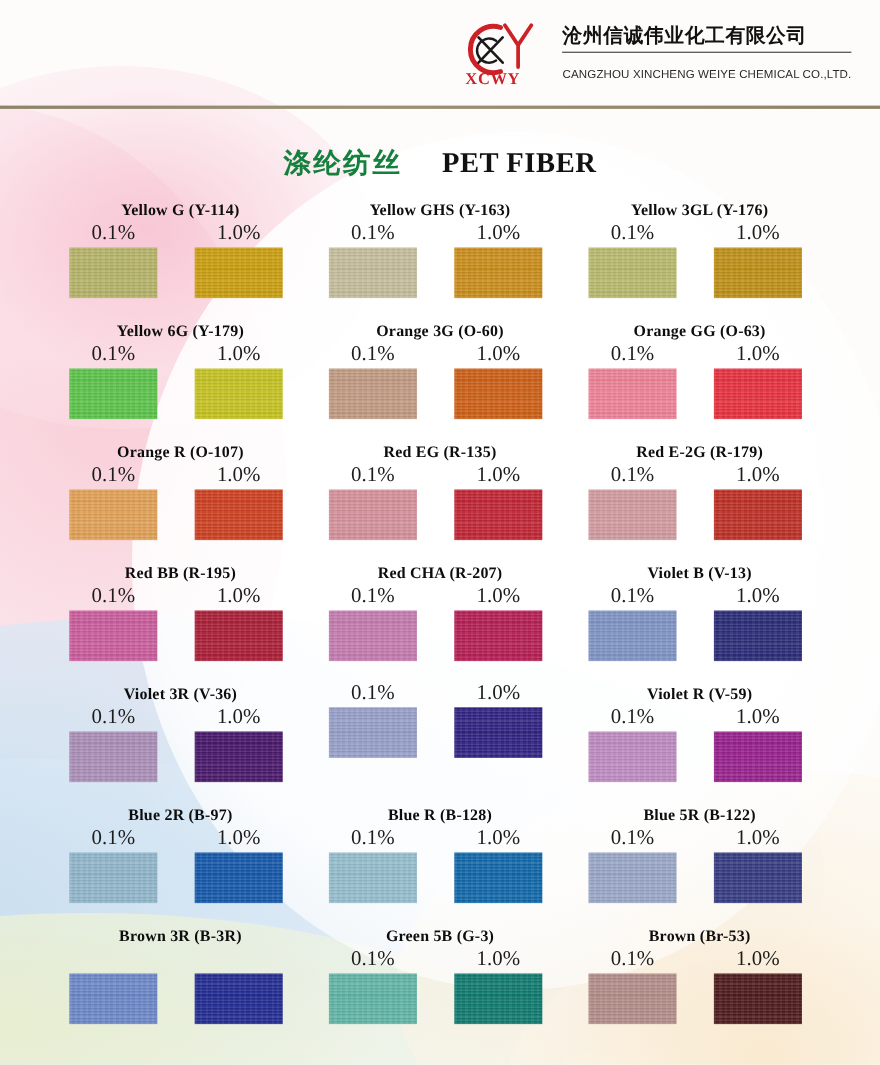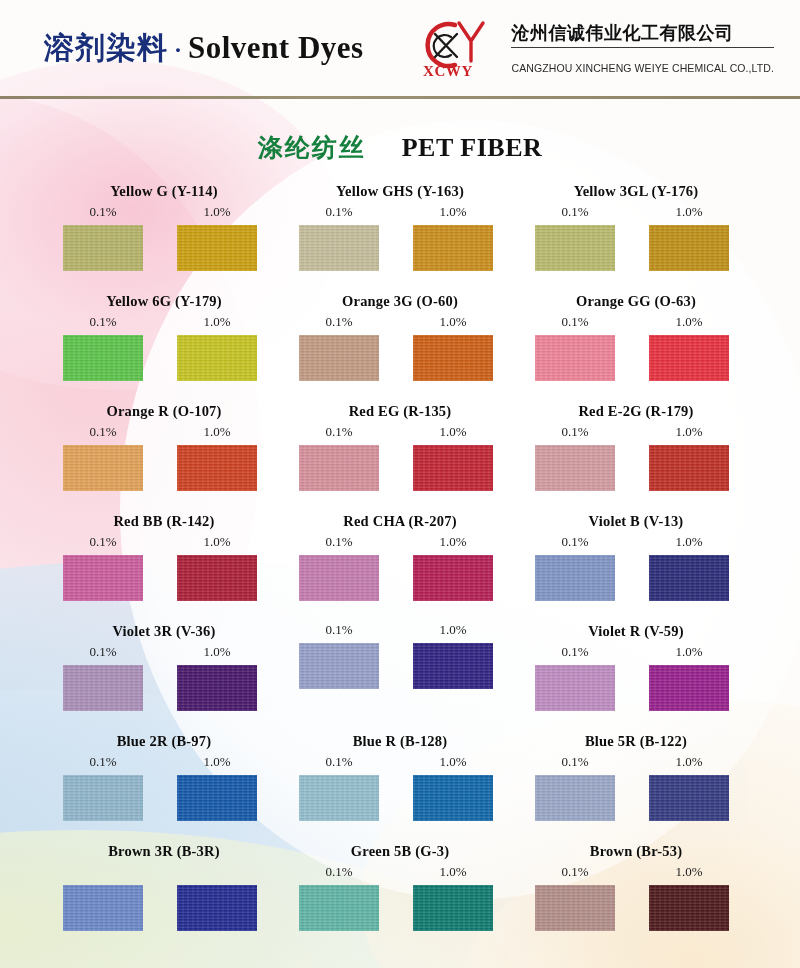--- a/index.html
+++ b/index.html
@@ -246,21 +246,21 @@
     white-space: nowrap;
   }
   .dye-conc-row {
     display: flex;
     height: 20px;
   }
   .dye-conc {
     width: 114px;
     text-align: center;
     font-family: "Liberation Serif", "DejaVu Serif", serif;
-    font-size: 13px;
+    font-size: 19px;
     color: #1c1c1c;
     line-height: 20px;
   }
   .dye-swatch-row {
     display: flex;
     margin-top: 3px;
   }
   .dye-swatch-cell {
     width: 114px;
     display: flex;
@@ -311,25 +311,20 @@
   <div class="bg-band bg-blue-sweep"></div>
   <div class="bg-band bg-blue-sweep2"></div>
   <div class="bg-band bg-green-bottom"></div>
   <div class="bg-band bg-cream-right"></div>
   <div class="bg-band bg-cream-corner"></div>
   <div class="bg-band bg-white-center"></div>
 </div>
 
 <div id="page-header">
 
-  <div id="header-title-group">
-    <span id="header-title-cn">溶剂染料</span>
-    <span id="header-title-dot">·</span>
-    <span id="header-title-en">Solvent Dyes</span>
-  </div>
 
   <div id="header-spacer"></div>
 
   <div id="company-block">
     <div id="company-logo-mark">
       <svg width="86" height="62" viewBox="0 0 86 62" xmlns="http://www.w3.org/2000/svg">
 
         <path d="M40 8 A21 21 0 1 0 40 48" fill="none" stroke="#cc2127" stroke-width="4.5" stroke-linecap="round"></path>
 
         <path d="M20 17 L42 40 M42 17 L20 40" fill="none" stroke="#1a1a1a" stroke-width="2.4" stroke-linecap="round"></path>
@@ -493,21 +488,21 @@
             <div class="dye-swatch" style="background-color: rgb(208, 155, 160);"></div>
           </div>
           <div class="dye-swatch-cell">
             <div class="dye-swatch" style="background-color: rgb(188, 48, 38);"></div>
           </div>
         </div>
       </div>
     </div>
     <div class="dye-row">
       <div class="dye-group">
-        <div class="dye-group-title">Red BB (R-142)</div>
+        <div class="dye-group-title">Red BB (R-195)</div>
         <div class="dye-conc-row">
           <div class="dye-conc">0.1%</div>
           <div class="dye-conc">1.0%</div>
         </div>
         <div class="dye-swatch-row">
           <div class="dye-swatch-cell">
             <div class="dye-swatch" style="background-color: rgb(201, 93, 156);"></div>
           </div>
           <div class="dye-swatch-cell">
             <div class="dye-swatch" style="background-color: rgb(170, 32, 56);"></div>

